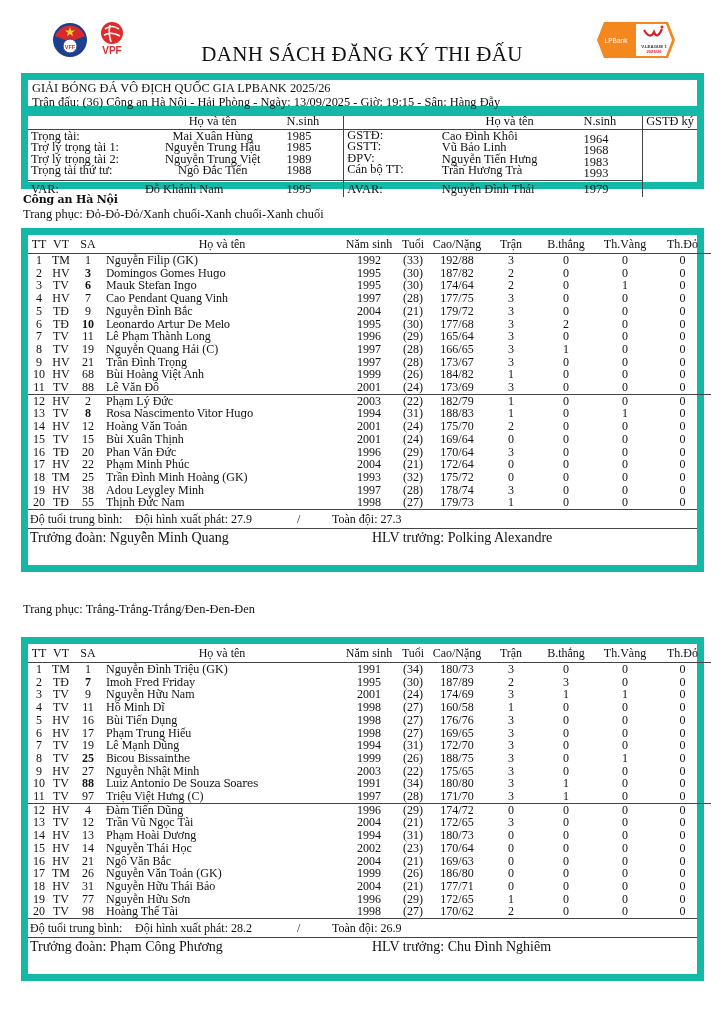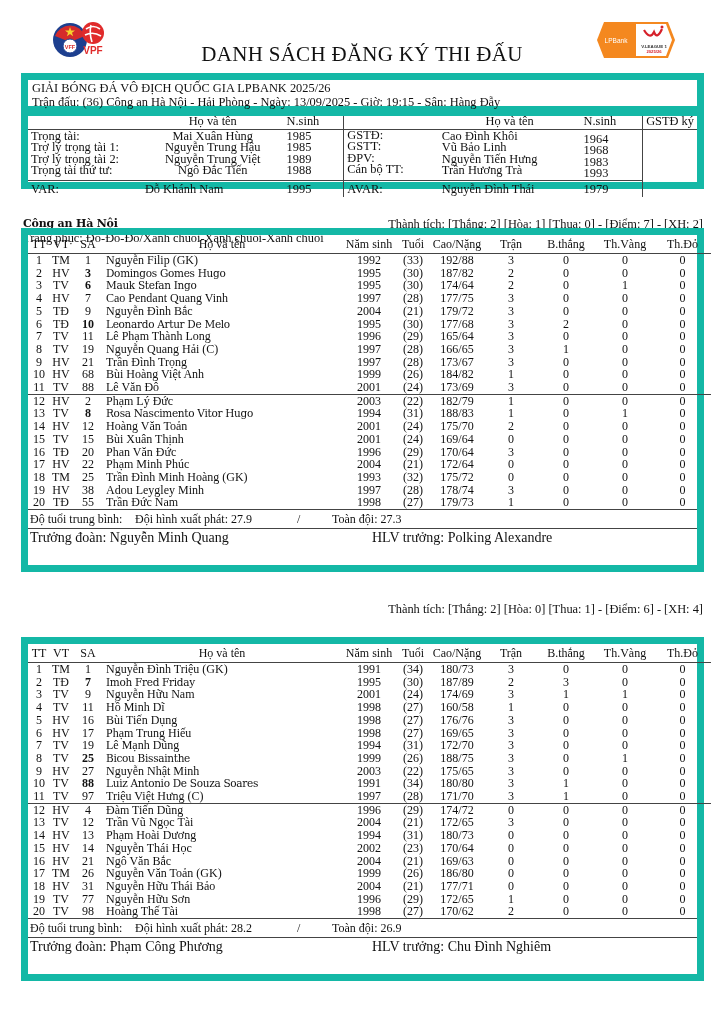--- a/index.html
+++ b/index.html
@@ -1,20 +1,20 @@
 <!DOCTYPE html>
 <html><head>
 <meta charset="utf-8">
 <style>
   html, body { margin:0; padding:0; background:#ffffff; }
   body { width:724px; height:1024px; position:relative; overflow:hidden;
          font-family:"Liberation Serif", "DejaVu Serif", serif; color:#111; }
   .abs { position:absolute; }
   .logo-vff { left:52px; top:22px; width:36px; height:36px; }
-  .logo-vpf { left:78px; top:20px; width:30px; height:42px; }
+  .logo-vpf { left:97px; top:20px; width:30px; height:42px; }
   .logo-lpb { left:596px; top:20px; width:80px; height:40px; }
   .title { left:0; width:724px; top:42px; text-align:center; font-size:21px; letter-spacing:0.3px; padding-left:0; }
   .title span { position:relative; left:0; }
   .box { border:7px solid #14b8a6; box-sizing:border-box; }
   .league { left:21px; top:73px; width:683px; height:40px; padding:1px 4px; font-size:12.4px; line-height:14px; }
   .officials { left:21px; top:109px; width:683px; height:80px; font-size:12.4px; }
   .officials table { border-collapse:collapse; width:100%; height:100%; }
   .officials td { padding:0 3px; line-height:11.6px; vertical-align:top; white-space:nowrap; }
   .team-head { left:23px; width:680px; font-size:12.4px; line-height:14px; }
   .team-name { font-weight:bold; font-family:"DejaVu Serif", serif; font-size:11px; letter-spacing:-0.2px; }
@@ -125,23 +125,22 @@
       <td style="border-top:1px solid #444;line-height:16px;">Đỗ Khánh Nam</td>
       <td style="border-top:1px solid #444;line-height:16px;border-right:1px solid #444;">1995</td>
       <td style="border-top:1px solid #444;line-height:16px;">AVAR:</td>
       <td style="border-top:1px solid #444;line-height:16px;">Nguyễn Đình Thái</td>
       <td style="border-top:1px solid #444;line-height:16px;border-right:1px solid #444;">1979</td>
     </tr>
   </tbody>
     </table>
 </div>
 
-<div class="abs team-head" style="top:193px;margin-top:24px;">
+<div class="abs team-head" style="top:193px;">
   <div class="team-name">Công an Hà Nội</div>
-  <div class="record">Thành tích: [Thắng: 2] [Hòa: 1] [Thua: 0] - [Điểm: 7] - [XH: 2]</div>
   <div>Trang phục: Đỏ-Đỏ-Đỏ/Xanh chuối-Xanh chuối-Xanh chuối</div>
 </div>
 
 <div class="abs box roster" id="roster-0" style="top:228px;">
     <table>
       <colgroup>
         <col style="width:22px">
         <col style="width:22px">
         <col style="width:32px">
         <col style="width:236px">
@@ -411,21 +410,21 @@
           <td class="c">178/74</td>
           <td class="c">3</td>
           <td class="c">0</td>
           <td class="c">0</td>
           <td class="c">0</td>
         </tr>
         <tr>
           <td class="c">20</td>
           <td class="c">TĐ</td>
           <td class="c">55</td>
-          <td class="l">Trần Đức Nam</td>
+          <td class="l">Thịnh Đức Nam</td>
           <td class="c">1998</td>
           <td class="c">(27)</td>
           <td class="c">179/73</td>
           <td class="c">1</td>
           <td class="c">0</td>
           <td class="c">0</td>
           <td class="c">0</td>
         </tr>
       </tbody>
     </table>
@@ -435,21 +434,21 @@
       <span style="left:269px;">/</span>
       <span style="left:304px;">Toàn đội: 27.3</span>
     </div>
     <div class="mgrrow">
       <span style="left:2px;">Trưởng đoàn: Nguyễn Minh Quang</span>
       <span style="left:344px;">HLV trưởng: Polking Alexandre</span>
     </div>
   </div>
 
 <div class="abs team-head" style="top:602px;">
-  <div class="record">Thành tích: [Thắng: 2] [Hòa: 0] [Thua: 1] - [Điểm: 6] - [XH: 4]</div>
+  <div>Trang phục: Trắng-Trắng-Trắng/Đen-Đen-Đen</div>
 </div>
 
 <div class="abs box roster" id="roster-1" style="top:637px;">
     <table>
       <colgroup>
         <col style="width:22px">
         <col style="width:22px">
         <col style="width:32px">
         <col style="width:236px">
         <col style="width:58px">

